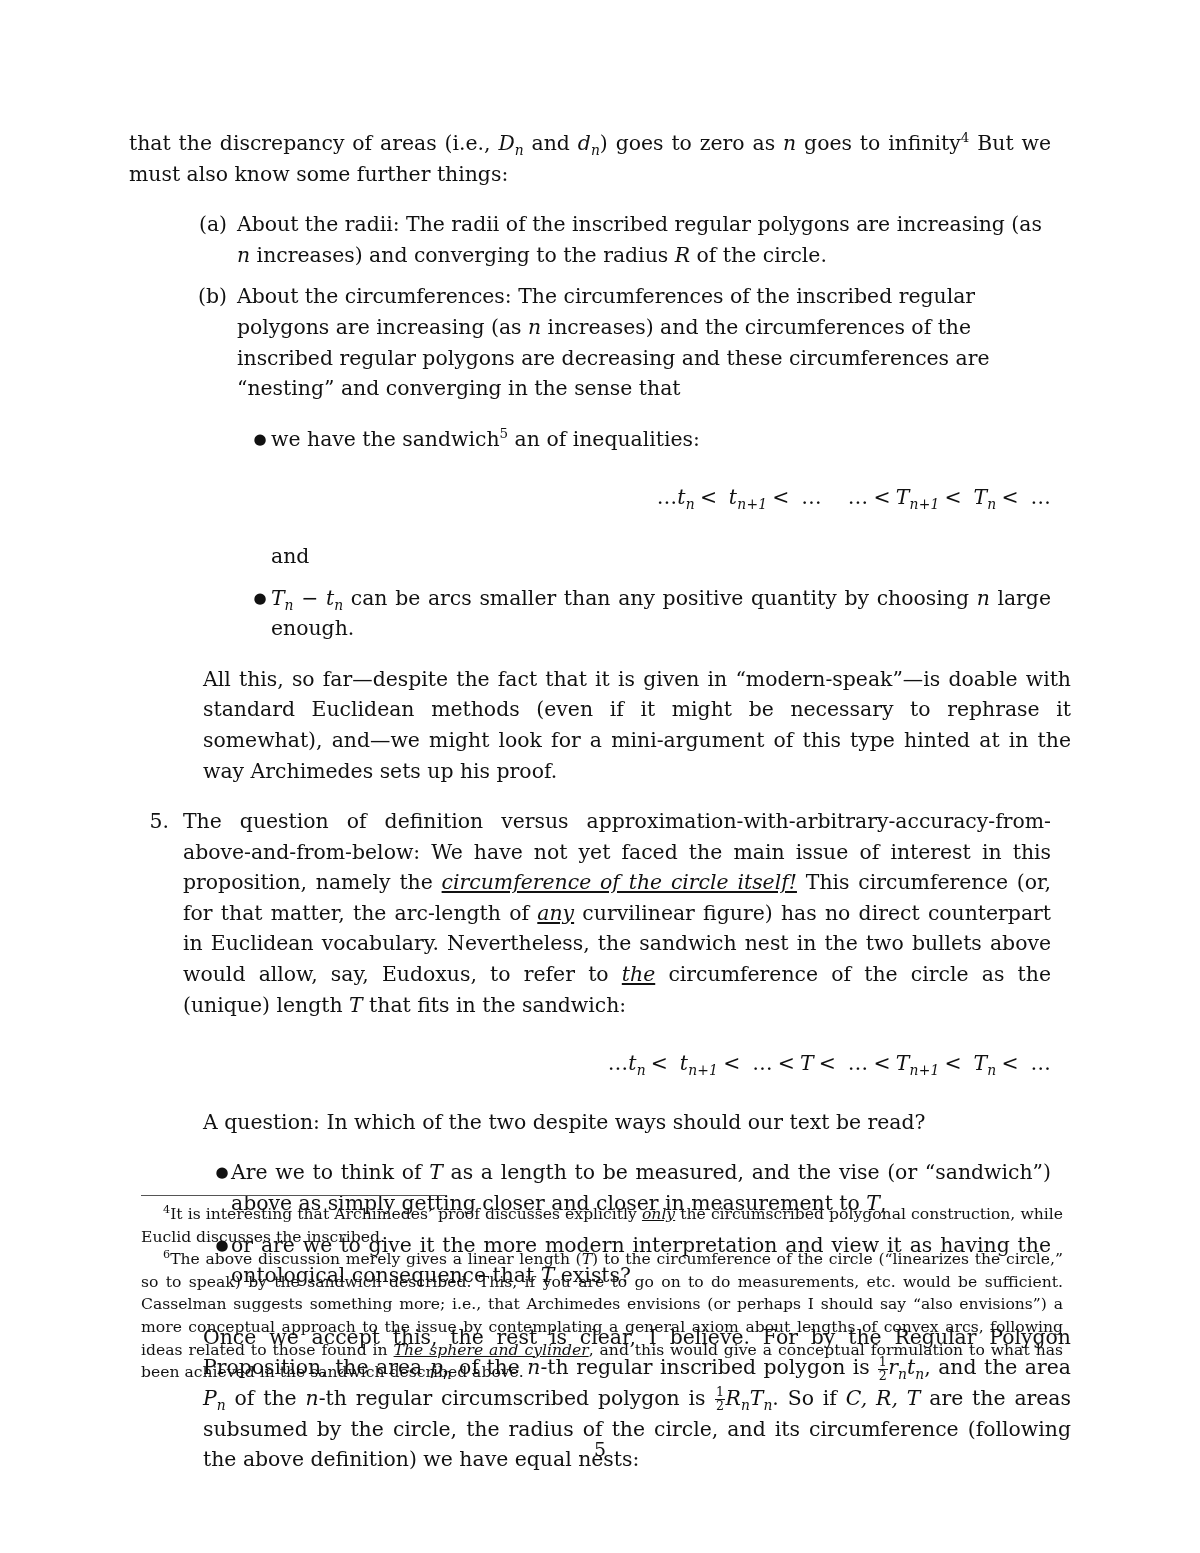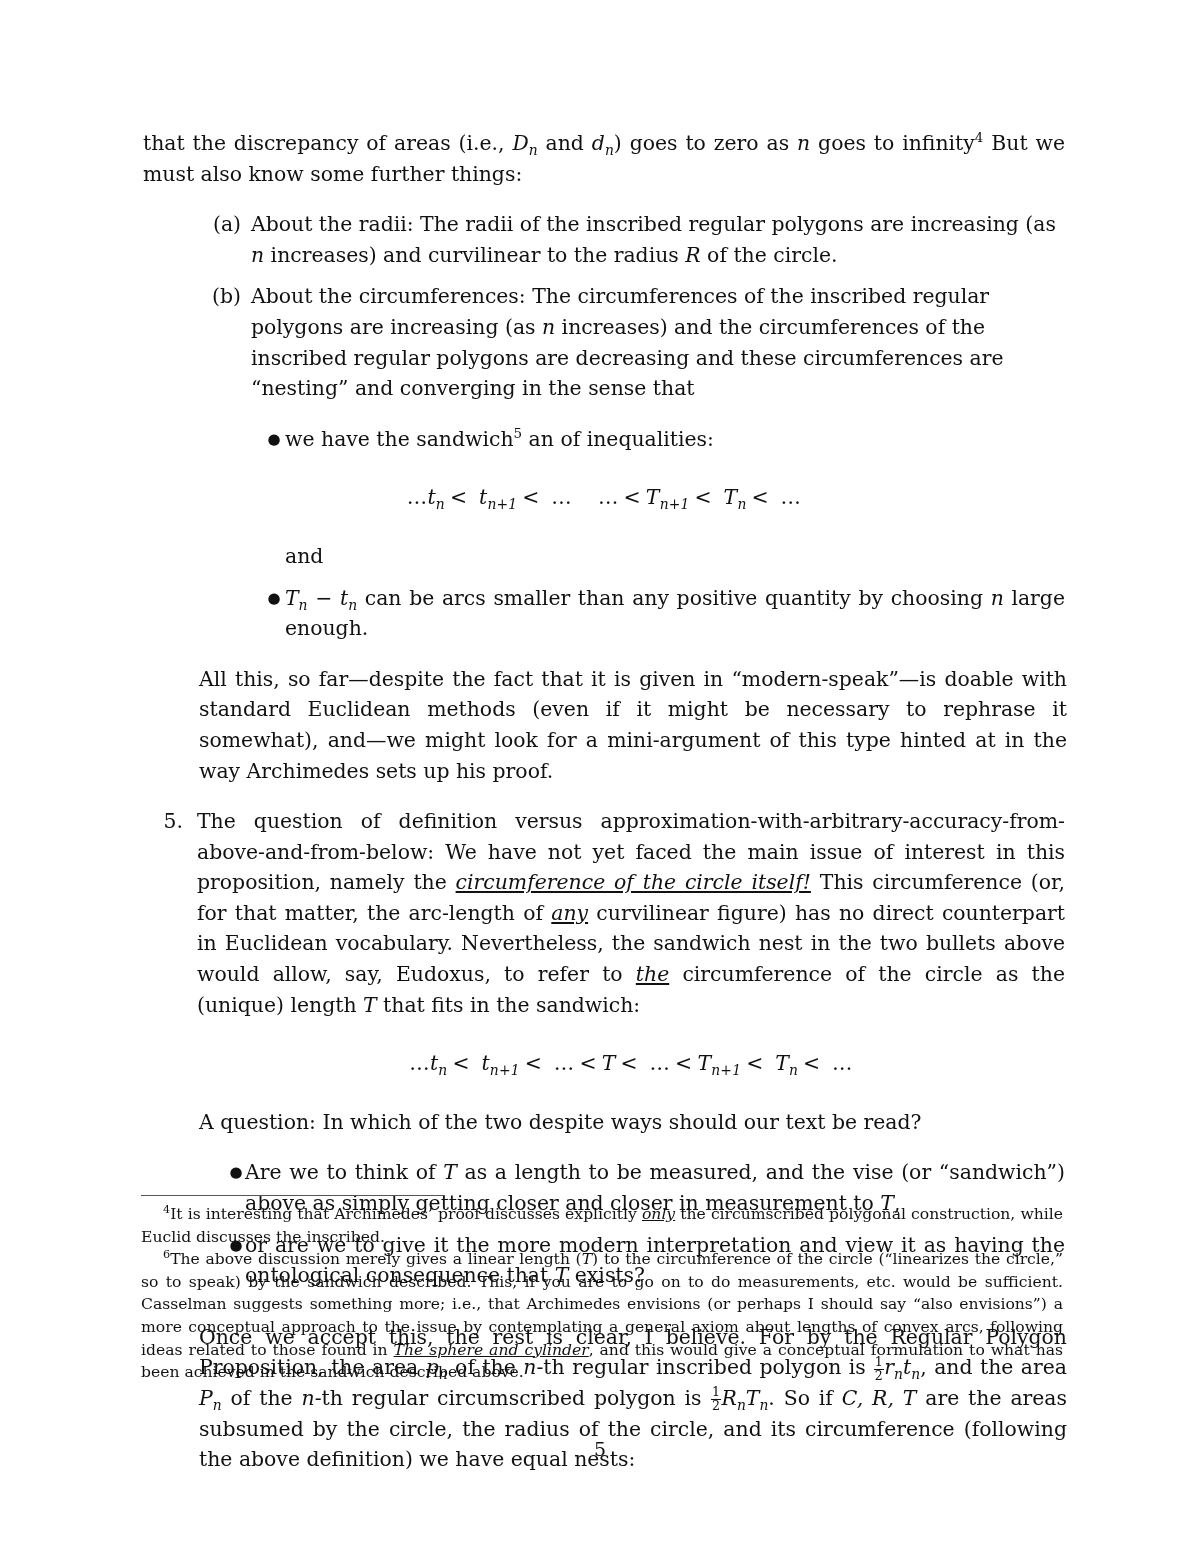--- a/index.html
+++ b/index.html
@@ -15,34 +15,34 @@
   .page {
     position: relative;
     width: 1200px;
     height: 1553px;
     background: #ffffff;
     overflow: hidden;
     box-sizing: border-box;
   }
   .body-col {
     position: absolute;
-    left: 143px;
+    left: 129px;
     top: 128px;
     width: 922px;
   }
   
   .p {
     font-size: 20.4px;
     line-height: 30.6px;
     text-align: justify;
     text-justify: inter-word;
     margin: 0 0 0 0;
     hyphens: manual;
   }
-  .indent-body { margin-left: 56px; width: 868px; }
+  .indent-body { margin-left: 74px; width: 868px; }
   .gap-s { height: 11px; }
   .gap-m { height: 20px; }
   .gap-l { height: 28px; }
 
   em, .it { font-style: italic; text-decoration: underline; }
   .bf { font-weight: normal; }
   .mathit {
     font-style: italic;
     font-family: "DejaVu Serif", "Liberation Serif", serif;
   }
@@ -129,21 +129,21 @@
     padding-left: 20px;
   }
   
   .bul-mid {
     margin-left: 84px;
     width: 838px;
     padding-left: 18px;
   }
 
   .eqn {
-    text-align: center;
+    text-align: right;
     font-size: 20.4px;
     line-height: 30.6px;
     font-style: italic;
     letter-spacing: 0.2px;
   }
   .eqn .op { font-style: normal; padding: 0 5px; }
   .eqn .gap { display: inline-block; width: 26px; }
   .eqn .dots { font-style: normal; }
 
   .inline-frac {
@@ -206,21 +206,21 @@
   <div class="body-col">
 
     <p class="p"><span>that the discrepancy of areas (i.e., </span><span class="mathit">D</span><span class="sub">n</span><span> and </span><span class="mathit">d</span><span class="sub">n</span><span>) goes to zero as </span><span class="mathit">n</span><span> goes to infinity</span><sup class="fn">4</sup><span> But we must also know some further things:</span></p>
 
     <div class="gap-m"></div>
 
     <div class="alpha-list">
 
       <div class="alpha-item">
         <span class="marker">(a)</span>
-        <span class="content"><span class="bf">About the radii:</span><span> The radii of the inscribed regular polygons are increasing (as </span><span class="mathit">n</span><span> increases) and curvilinear to the radius </span><span class="mathit">R</span><span> of the circle.</span></span>
+        <span class="content"><span class="bf">About the radii:</span><span> The radii of the inscribed regular polygons are increasing (as </span><span class="mathit">n</span><span> increases) and converging to the radius </span><span class="mathit">R</span><span> of the circle.</span></span>
       </div>
 
       <div class="gap-s"></div>
 
       <div class="alpha-item">
         <span class="marker">(b)</span>
         <span class="content"><span class="bf">About the circumferences:</span><span> The circumferences of the inscribed regular polygons are increasing (as </span><span class="mathit">n</span><span> increases) and the circumferences of the inscribed regular polygons are decreasing and these circumferences are “nesting” and converging in the sense that</span></span>
       </div>
 
     </div>

